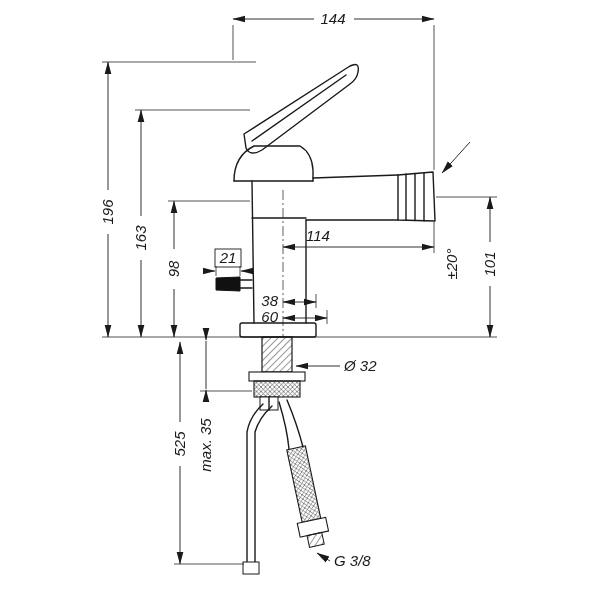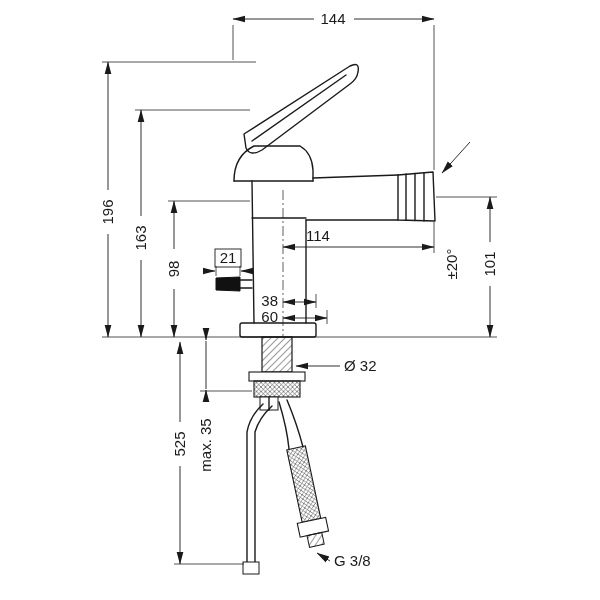--- a/index.html
+++ b/index.html
@@ -1,17 +1,17 @@
 <!DOCTYPE html>
 <html><head>
 <meta charset="utf-8">
 <style>
   html,body{margin:0;padding:0;background:#ffffff;}
   .stage{width:600px;height:600px;background:#ffffff;position:relative;overflow:hidden;
-         font-family:"Liberation Sans", sans-serif;}
+         font-family:"Liberation Sans", sans-serif;font-style:italic;}
   svg{display:block;}
   .dimtext{font-family:"Liberation Sans", sans-serif;font-size:15px;fill:#1a1a1a;}
   .part{stroke:#1a1a1a;stroke-width:1.4;fill:none;stroke-linejoin:round;stroke-linecap:round;}
   .dim{stroke:#1a1a1a;stroke-width:0.9;fill:none;}
   .ext{stroke:#1a1a1a;stroke-width:0.75;fill:none;}
   .cl{stroke:#1a1a1a;stroke-width:0.7;fill:none;stroke-dasharray:10 3 2 3;}
   .bg{fill:#ffffff;stroke:none;}
 </style>
 </head>
 <body>

